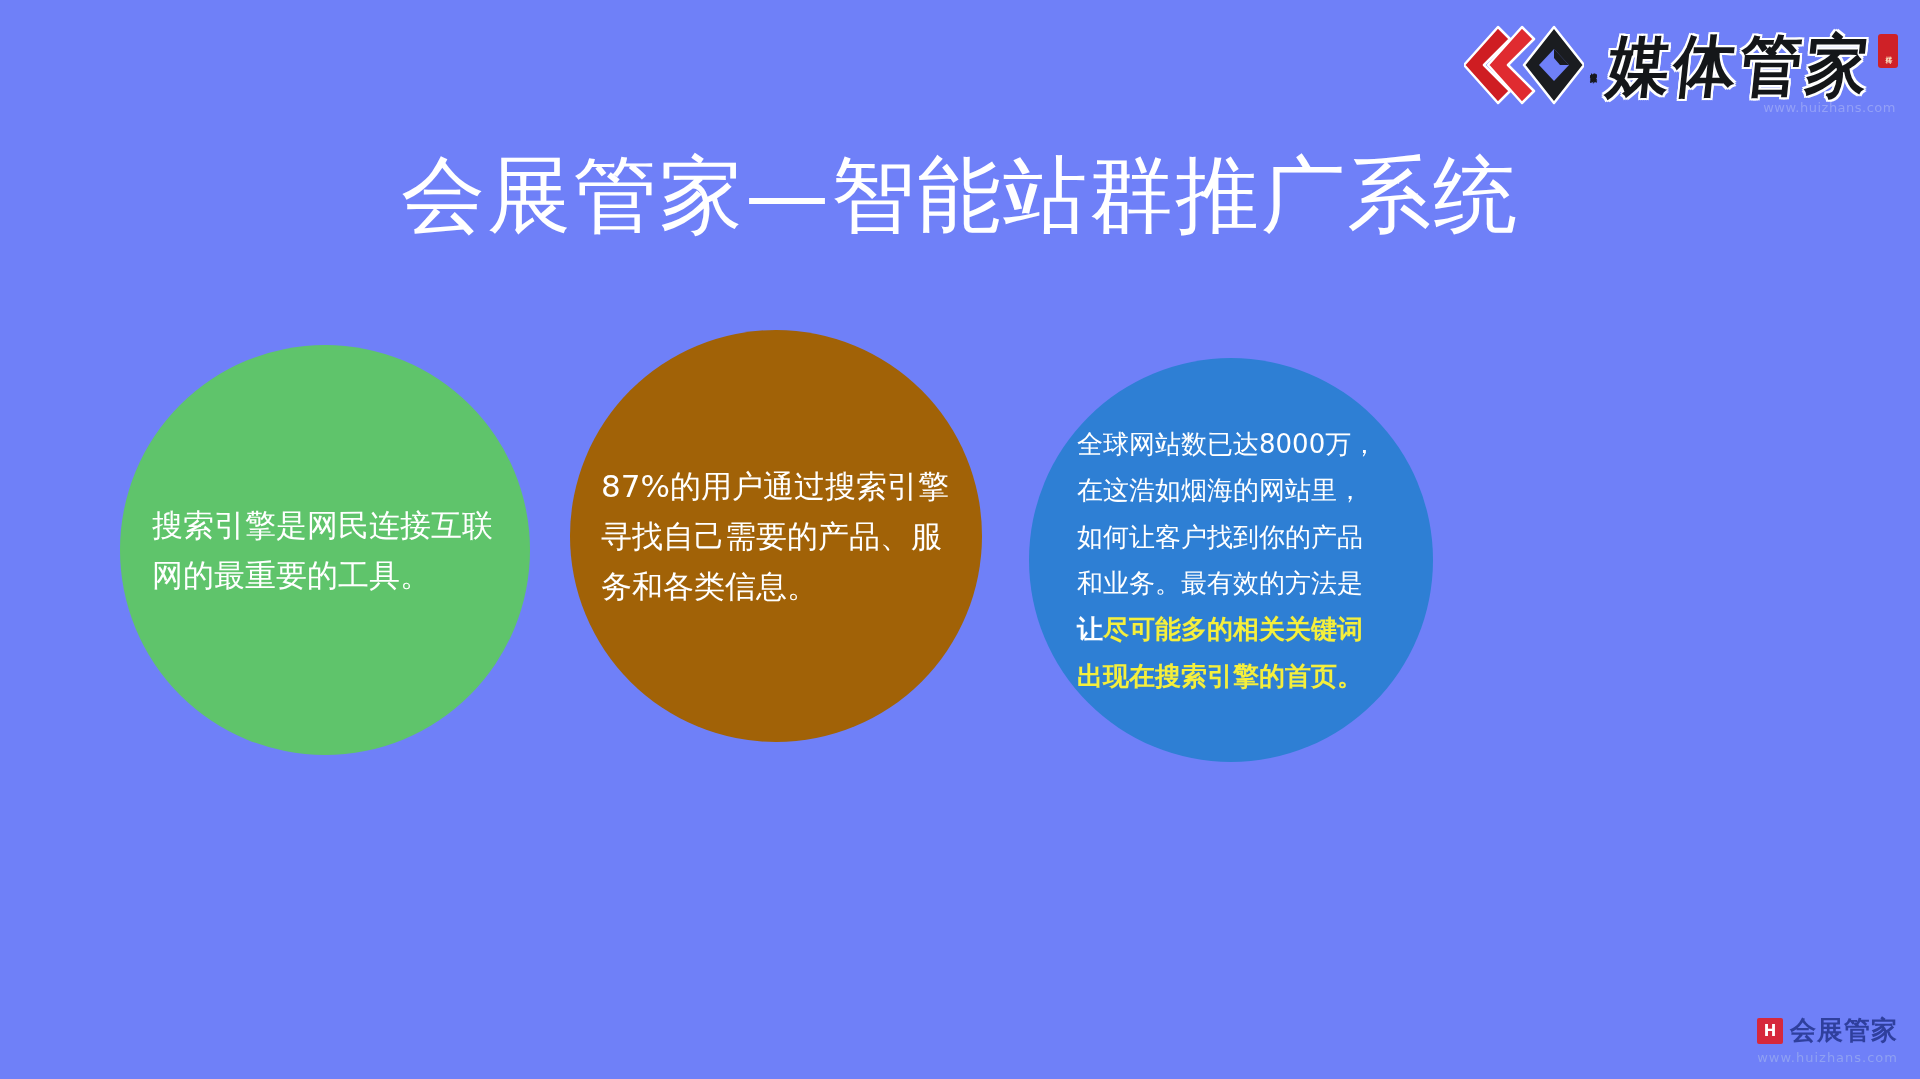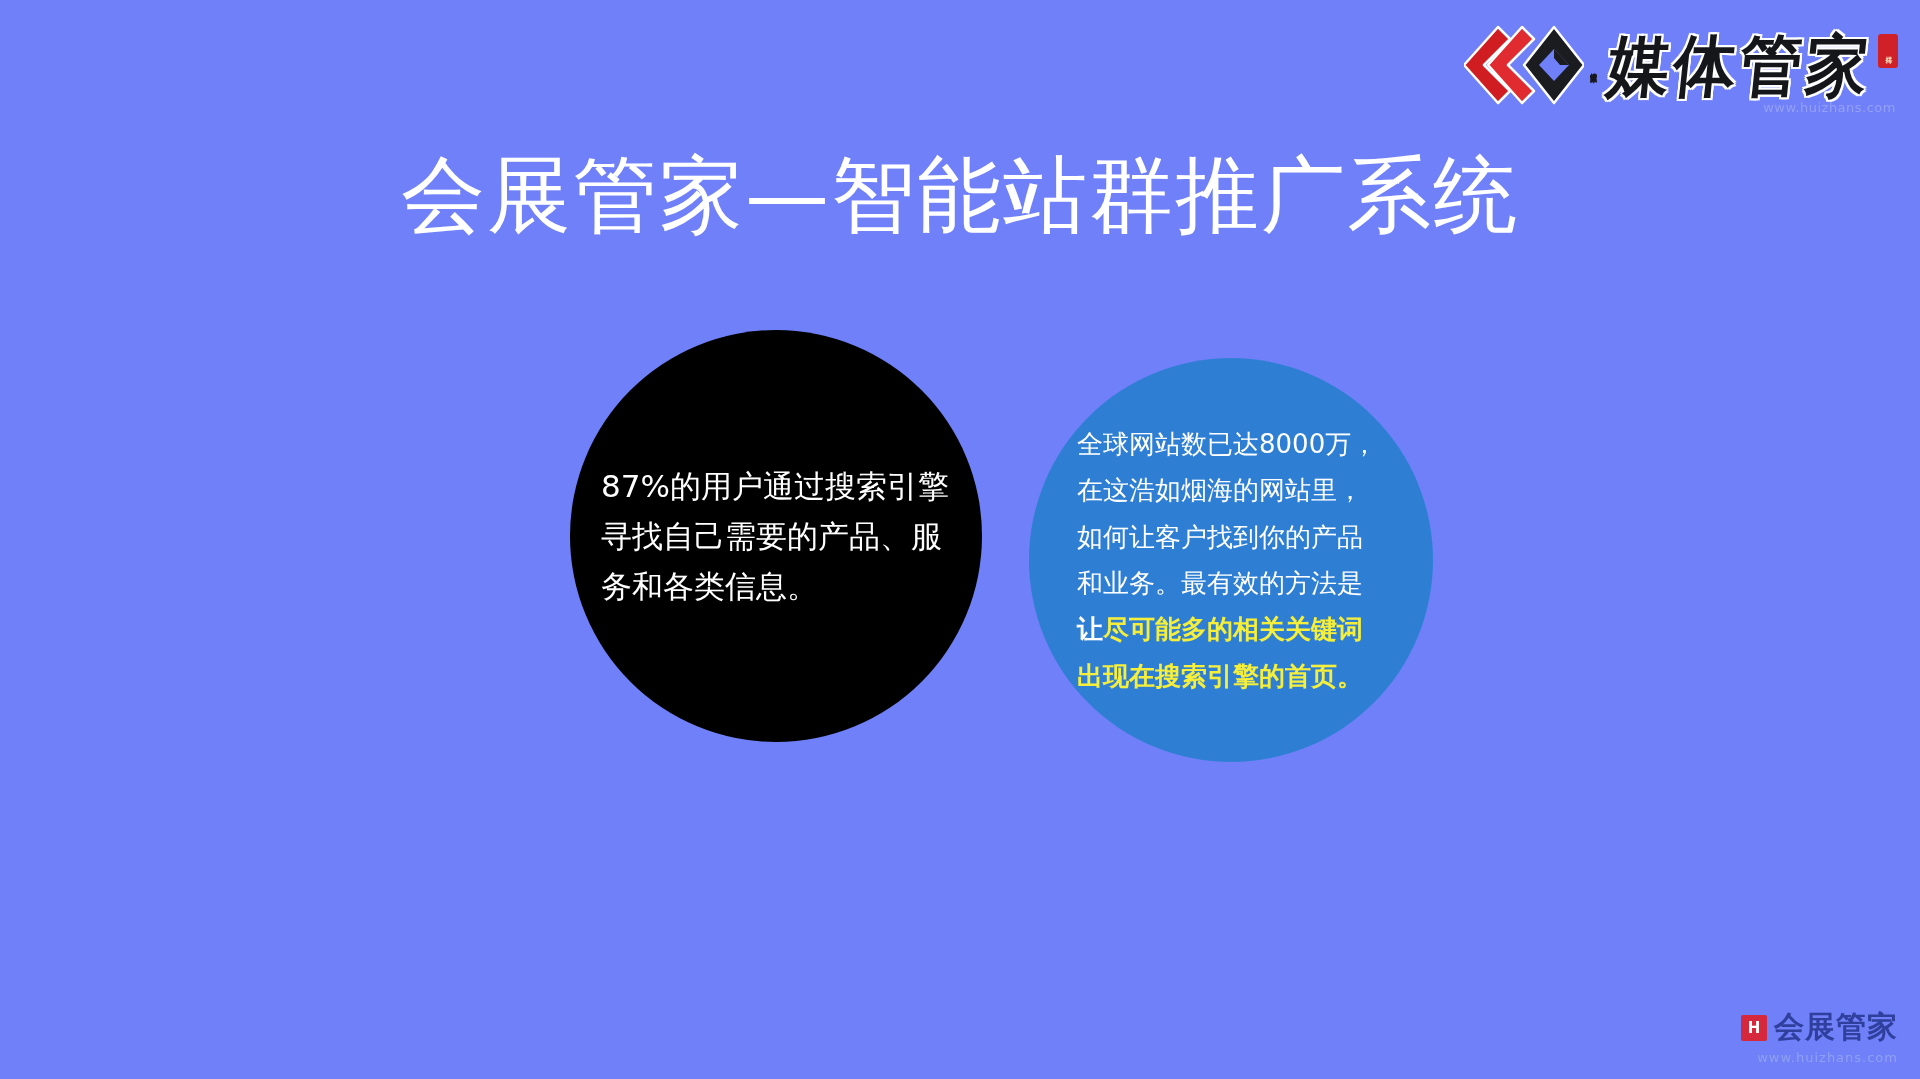--- a/index.html
+++ b/index.html
@@ -127,21 +127,21 @@
   #bubble-green .bubble-text {
     font-size: 31px;
     width: 346px;
   }
 
   #bubble-red {
     left: 570px;
     top: 330px;
     width: 412px;
     height: 412px;
-    background: #000000;
+    background: #a16207;
   }
   #bubble-red .bubble-text {
     font-size: 31px;
     width: 350px;
   }
 
   #bubble-blue {
     left: 1029px;
     top: 358px;
     width: 404px;
@@ -194,21 +194,21 @@
     font-size: 15px;
     font-weight: 700;
     display: flex;
     align-items: center;
     justify-content: center;
     border-radius: 2px;
     font-family: "DejaVu Sans", "Liberation Sans", sans-serif;
   }
   #wm-name {
     color: #2f3f9d;
-    font-size: 30px;
+    font-size: 26px;
     font-weight: 700;
     letter-spacing: 1px;
   }
   #wm-url {
     color: #8fa0f2;
     font-size: 13px;
     letter-spacing: 1px;
   }
 </style>
 </head>
@@ -237,20 +237,23 @@
 
     <div id="logo-word">媒体管家</div>
 
     <div id="logo-stamp">传媒</div>
   </div>
 
   <div id="wm-top">www.huizhans.com</div>
 
   <div id="title">会展管家—智能站群推广系统</div>
 
+  <div id="bubble-green" class="bubble">
+    <div class="bubble-text">搜索引擎是网民连接互联网的最重要的工具。</div>
+  </div>
 
   <div id="bubble-red" class="bubble">
     <div class="bubble-text">87%的用户通过搜索引擎寻找自己需要的产品、服务和各类信息。</div>
   </div>
 
   <div id="bubble-blue" class="bubble">
     <div class="bubble-text"><span>全球网站数已达8000万，在这浩如烟海的网站里，如何让客户找到你的产品和业务。最有效的方法是</span><span class="bold-white">让</span><span class="hl-yellow">尽可能多的相关关键词出现在搜索引擎的首页。</span></div>
   </div>
 
   <div id="wm-bottom">

